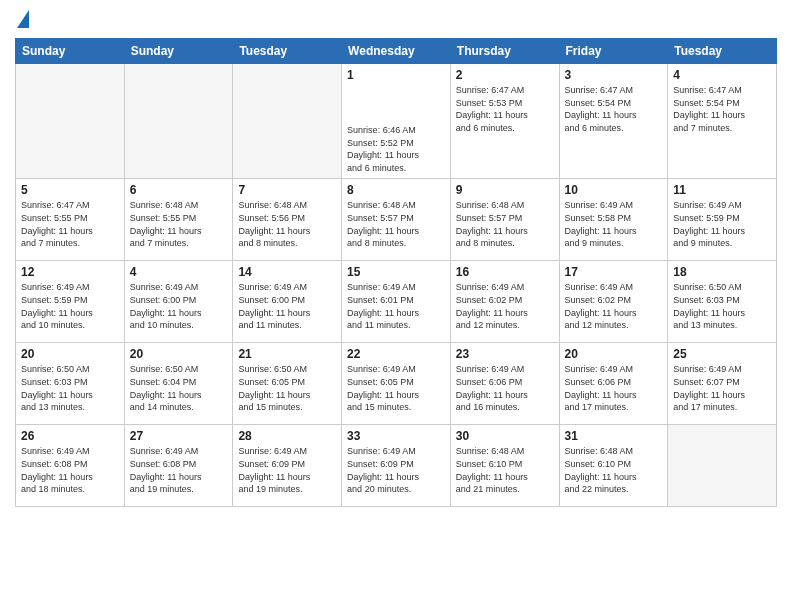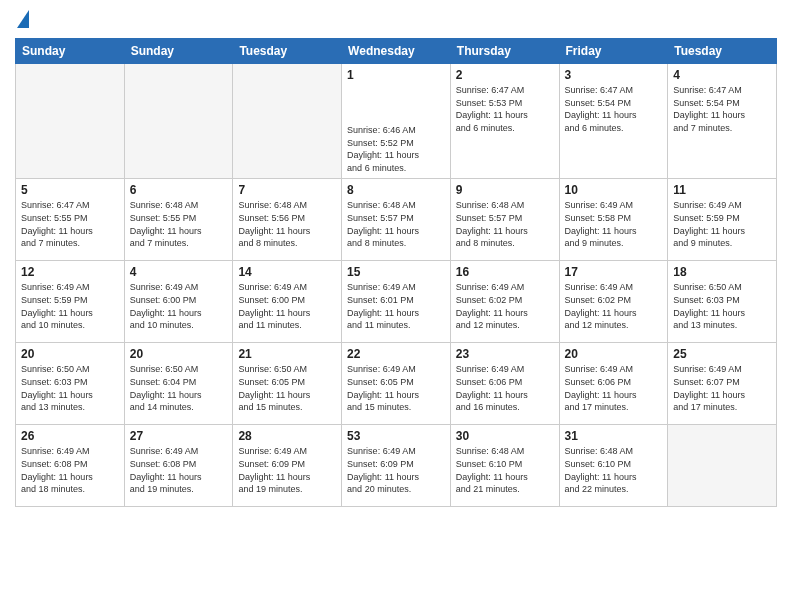--- a/index.html
+++ b/index.html
@@ -334,21 +334,21 @@
 and 19 minutes.</div>
           </td>
           <td>
             <div class="day-num">28</div>
             <div class="day-info" style="white-space: pre-line;">Sunrise: 6:49 AM
 Sunset: 6:09 PM
 Daylight: 11 hours
 and 19 minutes.</div>
           </td>
           <td>
-            <div class="day-num">53</div>
+            <div class="day-num">33</div>
             <div class="day-info" style="white-space: pre-line;">Sunrise: 6:49 AM
 Sunset: 6:09 PM
 Daylight: 11 hours
 and 20 minutes.</div>
           </td>
           <td>
             <div class="day-num">30</div>
             <div class="day-info" style="white-space: pre-line;">Sunrise: 6:48 AM
 Sunset: 6:10 PM
 Daylight: 11 hours

